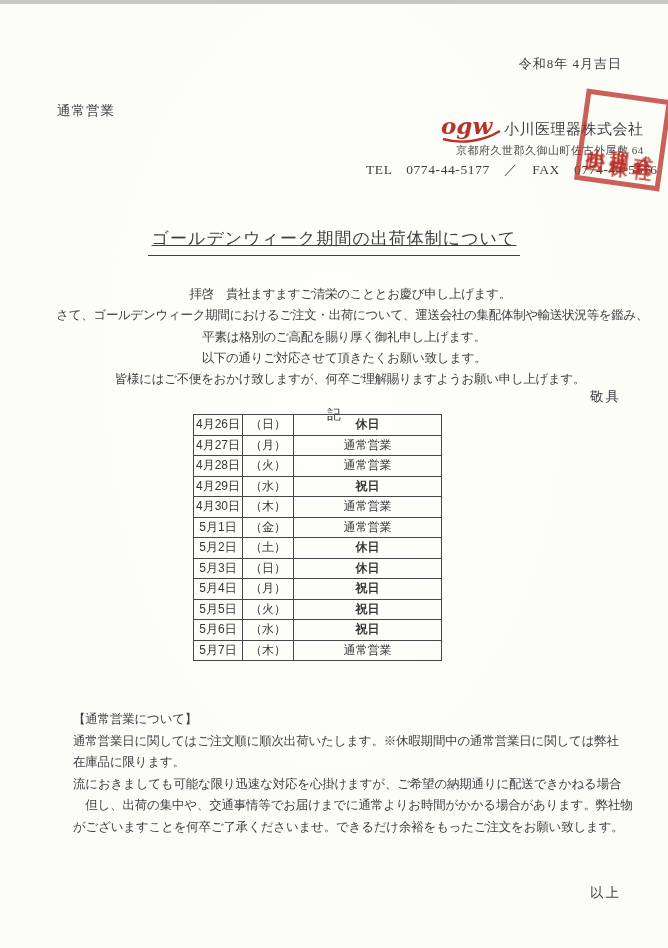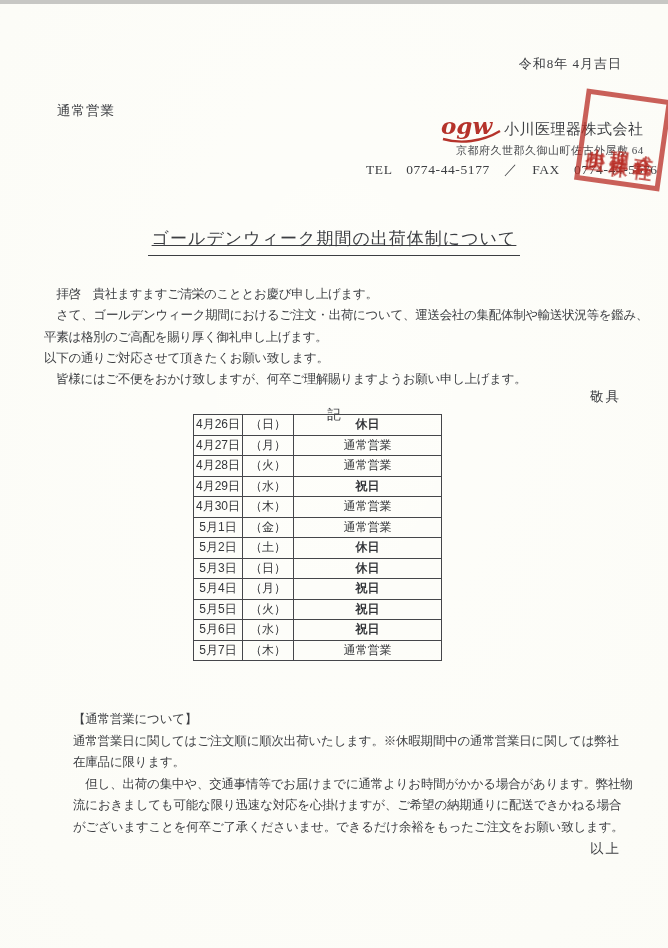--- a/index.html
+++ b/index.html
@@ -34,21 +34,21 @@
     padding:2px;
   }
   .seal-col{writing-mode:vertical-rl;text-orientation:upright;font-size:19px;font-weight:bold;letter-spacing:3px;line-height:1;}
 
   .title-wrap{position:absolute;top:227px;left:0;width:668px;text-align:center;}
   .title{
     display:inline-block;font-size:17px;letter-spacing:1px;
     border-bottom:1.5px solid #3c3e42;padding:0 4px 5px 4px;white-space:nowrap;text-decoration:underline;
   }
 
-  .letter-body{position:absolute;top:284px;left:44px;width:600px;font-size:12.5px;letter-spacing:-0.3px;}
+  .letter-body{position:absolute;top:284px;left:44px;width:600px;font-size:12.5px;letter-spacing:-0.3px;text-align:center;}
   .letter-body .line{height:21.3px;line-height:21.3px;white-space:nowrap;}
 
   .closing{position:absolute;top:388px;right:47px;font-size:13.5px;letter-spacing:2px;}
   .record-mark{position:absolute;top:406px;left:0;width:668px;text-align:center;font-size:13.5px;}
 
   table.schedule{
     position:absolute;top:414px;left:193px;
     border-collapse:collapse;
     font-family:"Liberation Sans","DejaVu Sans",sans-serif;
     font-size:12px;color:#333539;
@@ -59,21 +59,21 @@
   }
   table.schedule td.col-date{width:43px;}
   table.schedule td.col-day{width:46px;}
   table.schedule td.col-status{width:143px;}
   table.schedule td.bold{font-weight:bold;}
 
   .notes{position:absolute;top:709px;left:73px;width:560px;font-size:12.5px;letter-spacing:-0.2px;}
   .notes .line{height:21.6px;line-height:21.6px;white-space:nowrap;}
   .notes .heading{font-weight:normal;}
 
-  .end-mark{position:absolute;top:840px;right:47px;font-size:13.5px;letter-spacing:2px;}
+  .end-mark{position:absolute;top:884px;right:47px;font-size:13.5px;letter-spacing:2px;}
 </style>
 </head>
 <body>
 
 <div class="paper">
   <div class="top-edge"></div>
 
   <div class="date-line">令和8年 4月吉日</div>
   <div class="recipient">通常営業</div>
 
@@ -171,20 +171,20 @@
           <td class="col-status">通常営業</td>
         </tr>
       </tbody>
   </table>
 
   <div class="notes">
     <div class="line heading">【通常営業について】</div>
     <div>
         <div class="line">通常営業日に関してはご注文順に順次出荷いたします。※休暇期間中の通常営業日に関しては弊社</div>
         <div class="line">在庫品に限ります。</div>
+        <div class="line">流におきましても可能な限り迅速な対応を心掛けますが、ご希望の納期通りに配送できかねる場合</div>
         <div class="line">　但し、出荷の集中や、交通事情等でお届けまでに通常よりお時間がかかる場合があります。弊社物</div>
-        <div class="line">流におきましても可能な限り迅速な対応を心掛けますが、ご希望の納期通りに配送できかねる場合</div>
         <div class="line">がございますことを何卒ご了承くださいませ。できるだけ余裕をもったご注文をお願い致します。</div>
       </div>
   </div>
 
   <div class="end-mark">以上</div>
 </div>
 
 </body></html>

